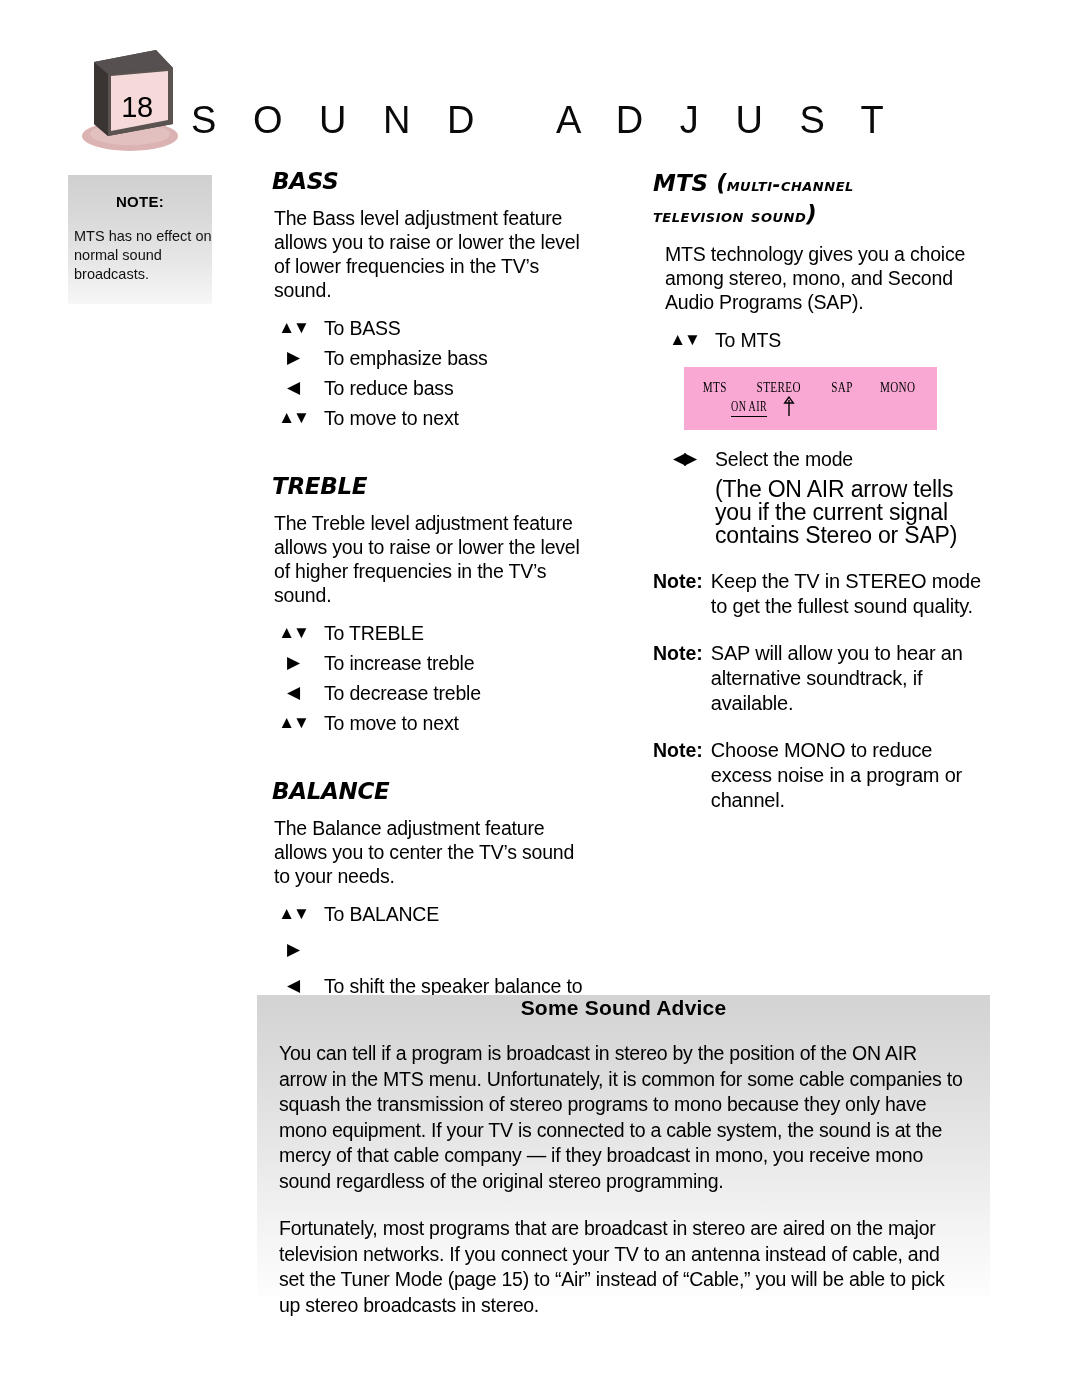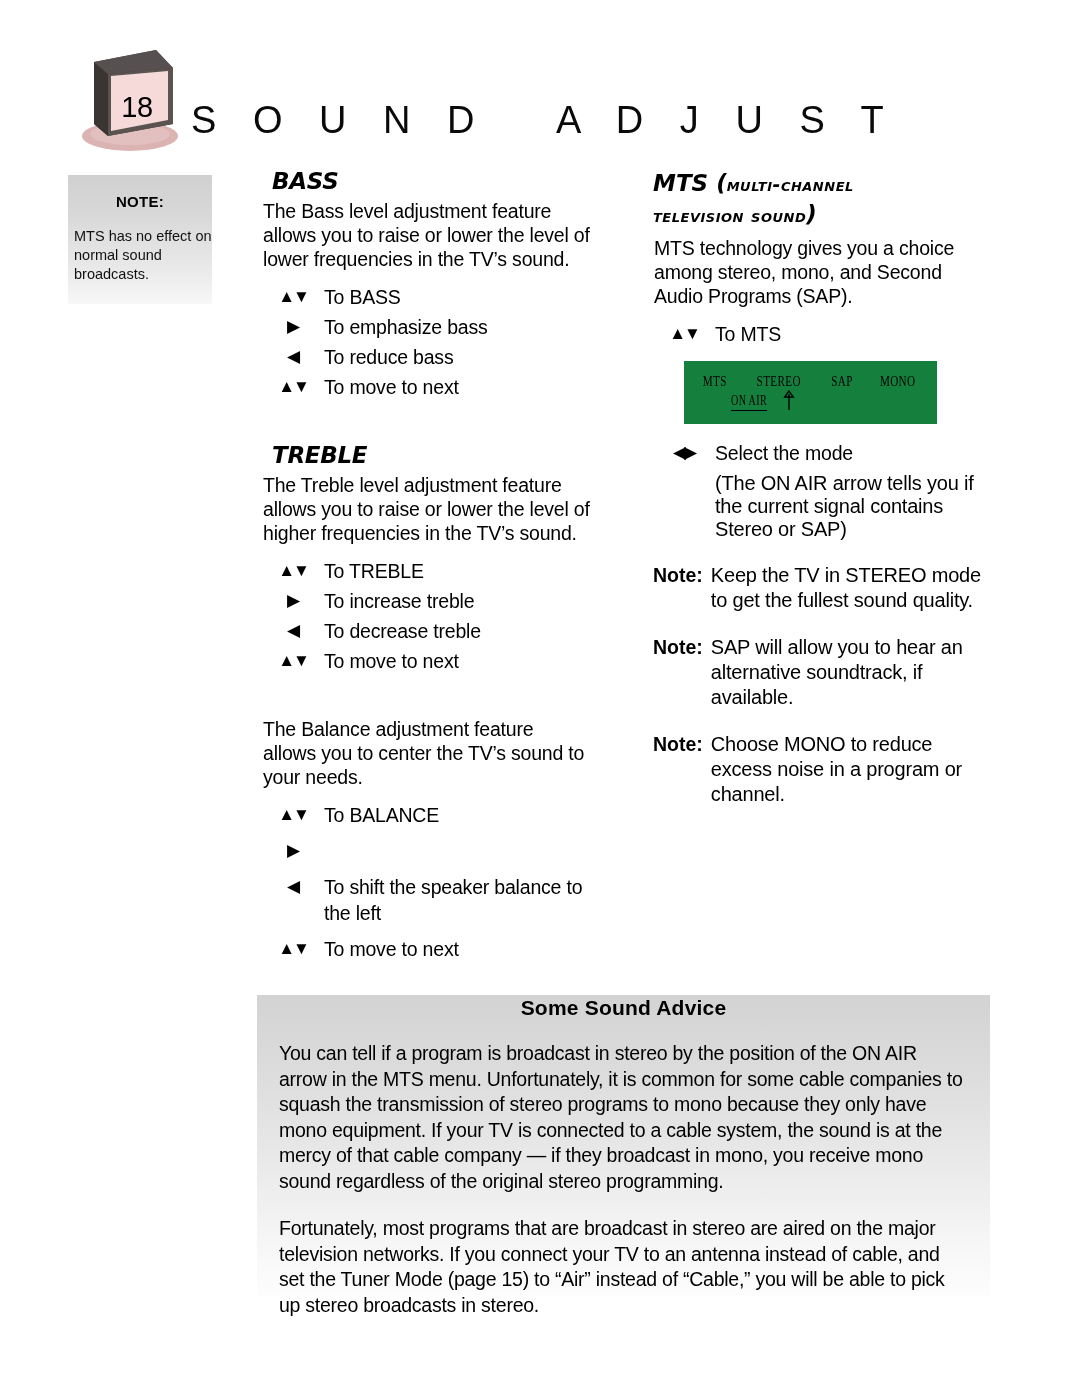--- a/index.html
+++ b/index.html
@@ -96,21 +96,21 @@
     font-size: 23px;
     font-weight: bold;
     font-style: italic;
     letter-spacing: -0.3px;
     margin: 0 0 5px 10px;
     line-height: 26px;
   }
   h2.sec-head.first { margin-top: 0; }
 
   p.sec-body {
-    margin: 1px;
+    margin: 12px;
     font-size: 19.5px;
     line-height: 24px;
     letter-spacing: -0.2px;
   }
 
   ul.steps {
     list-style: none;
     margin: 13px 0 0 0;
     padding: 0;
   }
@@ -153,21 +153,21 @@
     text-transform: lowercase;
     font-variant: small-caps;
     letter-spacing: 0.5px;
   }
 
   
   #mts-menu {
     position: relative;
     width: 253px;
     height: 63px;
-    background: #15803d;
+    background: #f9a8d4;
     margin: 14px 0 0 31px;
     font-family: "Liberation Serif", serif;
   }
   #mts-menu .row {
     position: absolute;
     top: 11px;
     left: 0;
     width: 100%;
     display: flex;
     justify-content: space-around;
@@ -200,21 +200,21 @@
     position: absolute;
     left: 98px;
     top: 28px;
     width: 14px;
     height: 21px;
   }
 
   
   p.paren-note {
     margin: 6px 0 0 62px;
-    font-size: 20px;
+    font-size: 23px;
     line-height: 23px;
     letter-spacing: -0.2px;
   }
 
   
   .note-block {
     display: flex;
     align-items: flex-start;
     margin-top: 22px;
   }
@@ -324,20 +324,21 @@
       <span class="step-text">To decrease treble</span>
     </li>
     <li>
       <span class="glyph wide">▲▼</span>
       <span class="step-text">To move to next</span>
     </li>
   </ul>
 
   <div class="spacer-lg"></div>
 
+  <h2 class="sec-head">BALANCE</h2>
   <p class="sec-body">The Balance adjustment feature allows you to center the TV’s sound to your needs.</p>
   <ul class="steps loose">
     <li>
       <span class="glyph wide">▲▼</span>
       <span class="step-text">To BALANCE</span>
     </li>
     <li>
       <span class="glyph">▶</span>
     </li>
     <li>

